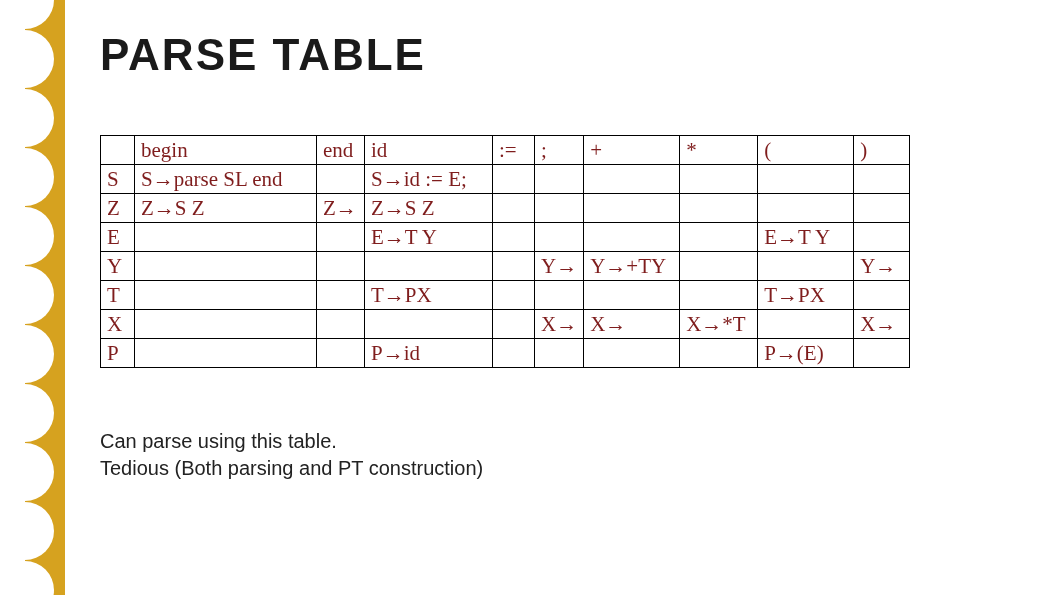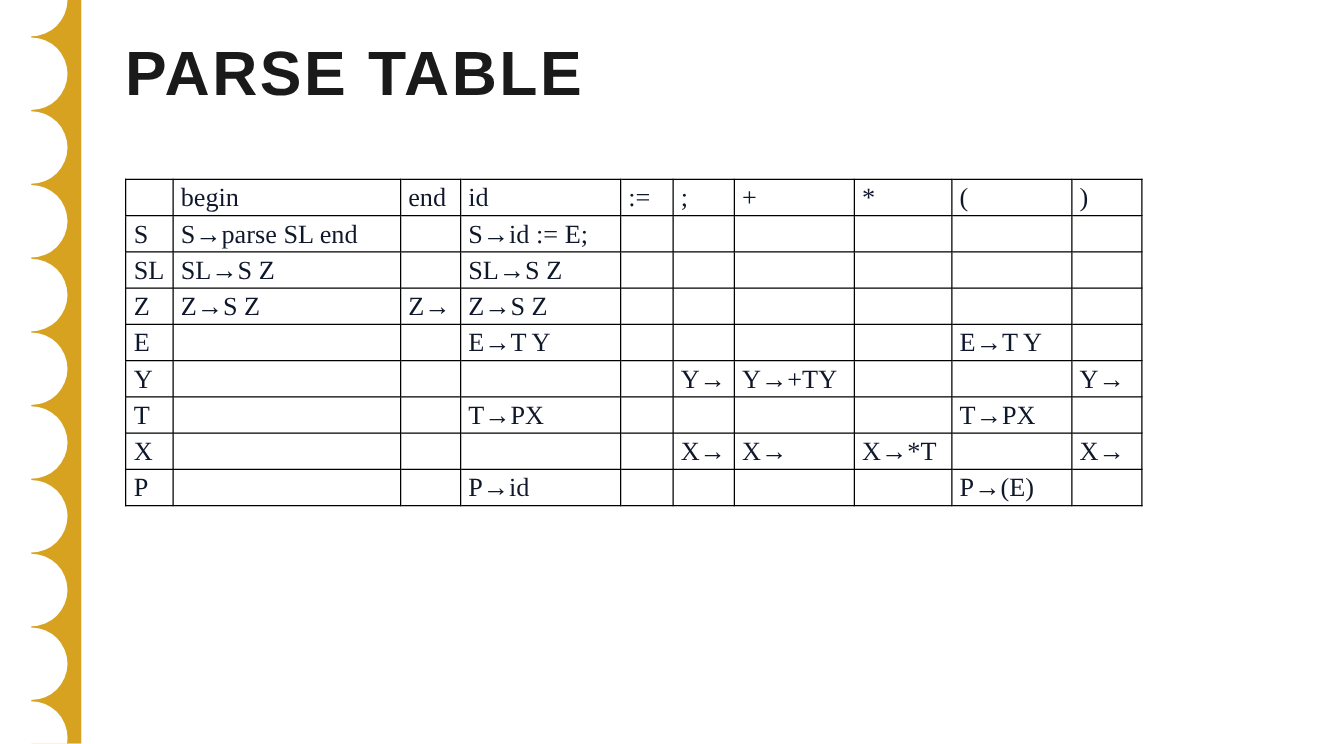--- a/index.html
+++ b/index.html
@@ -33,31 +33,31 @@
     position: absolute;
     top: 0;
     left: 80px;
     right: 20px;
     bottom: 0;
     padding: 30px 20px 0 20px;
   }
 
   .title {
     font-family: Impact, "Arial Black", sans-serif;
-    font-size: 50px;
+    font-size: 44px;
     letter-spacing: 2px;
     color: #1a1a1a;
     margin: 0 0 55px 0;
   }
 
   table.parse {
     border-collapse: collapse;
     font-family: "Times New Roman", Times, serif;
     font-size: 21px;
-    color: #0f172a;
+    color: #7f1d1d;
   }
   table.parse th, table.parse td {
     border: 1px solid #000;
     padding: 0 6px;
     text-align: left;
     vertical-align: middle;
     height: 28px;
     white-space: nowrap;
   }
   table.parse th {
@@ -149,32 +149,20 @@
           <td class="arrow"></td>
           <td class="arrow">S→id := E;</td>
           <td class="arrow"></td>
           <td class="arrow"></td>
           <td class="arrow"></td>
           <td class="arrow"></td>
           <td class="arrow"></td>
           <td class="arrow"></td>
         </tr>
         <tr>
-          <td>SL</td>
-          <td class="arrow">SL→S Z</td>
-          <td class="arrow"></td>
-          <td class="arrow">SL→S Z</td>
-          <td class="arrow"></td>
-          <td class="arrow"></td>
-          <td class="arrow"></td>
-          <td class="arrow"></td>
-          <td class="arrow"></td>
-          <td class="arrow"></td>
-        </tr>
-        <tr>
           <td>Z</td>
           <td class="arrow">Z→S Z</td>
           <td class="arrow">Z→</td>
           <td class="arrow">Z→S Z</td>
           <td class="arrow"></td>
           <td class="arrow"></td>
           <td class="arrow"></td>
           <td class="arrow"></td>
           <td class="arrow"></td>
           <td class="arrow"></td>
@@ -235,14 +223,18 @@
           <td class="arrow"></td>
           <td class="arrow"></td>
           <td class="arrow"></td>
           <td class="arrow"></td>
           <td class="arrow">P→(E)</td>
           <td class="arrow"></td>
         </tr>
       </tbody>
   </table>
 
+  <div class="footer">
+    <div>Can parse using this table.</div>
+    <div>Tedious (Both parsing and PT construction)</div>
+  </div>
 
 </div>
 
 </body></html>

